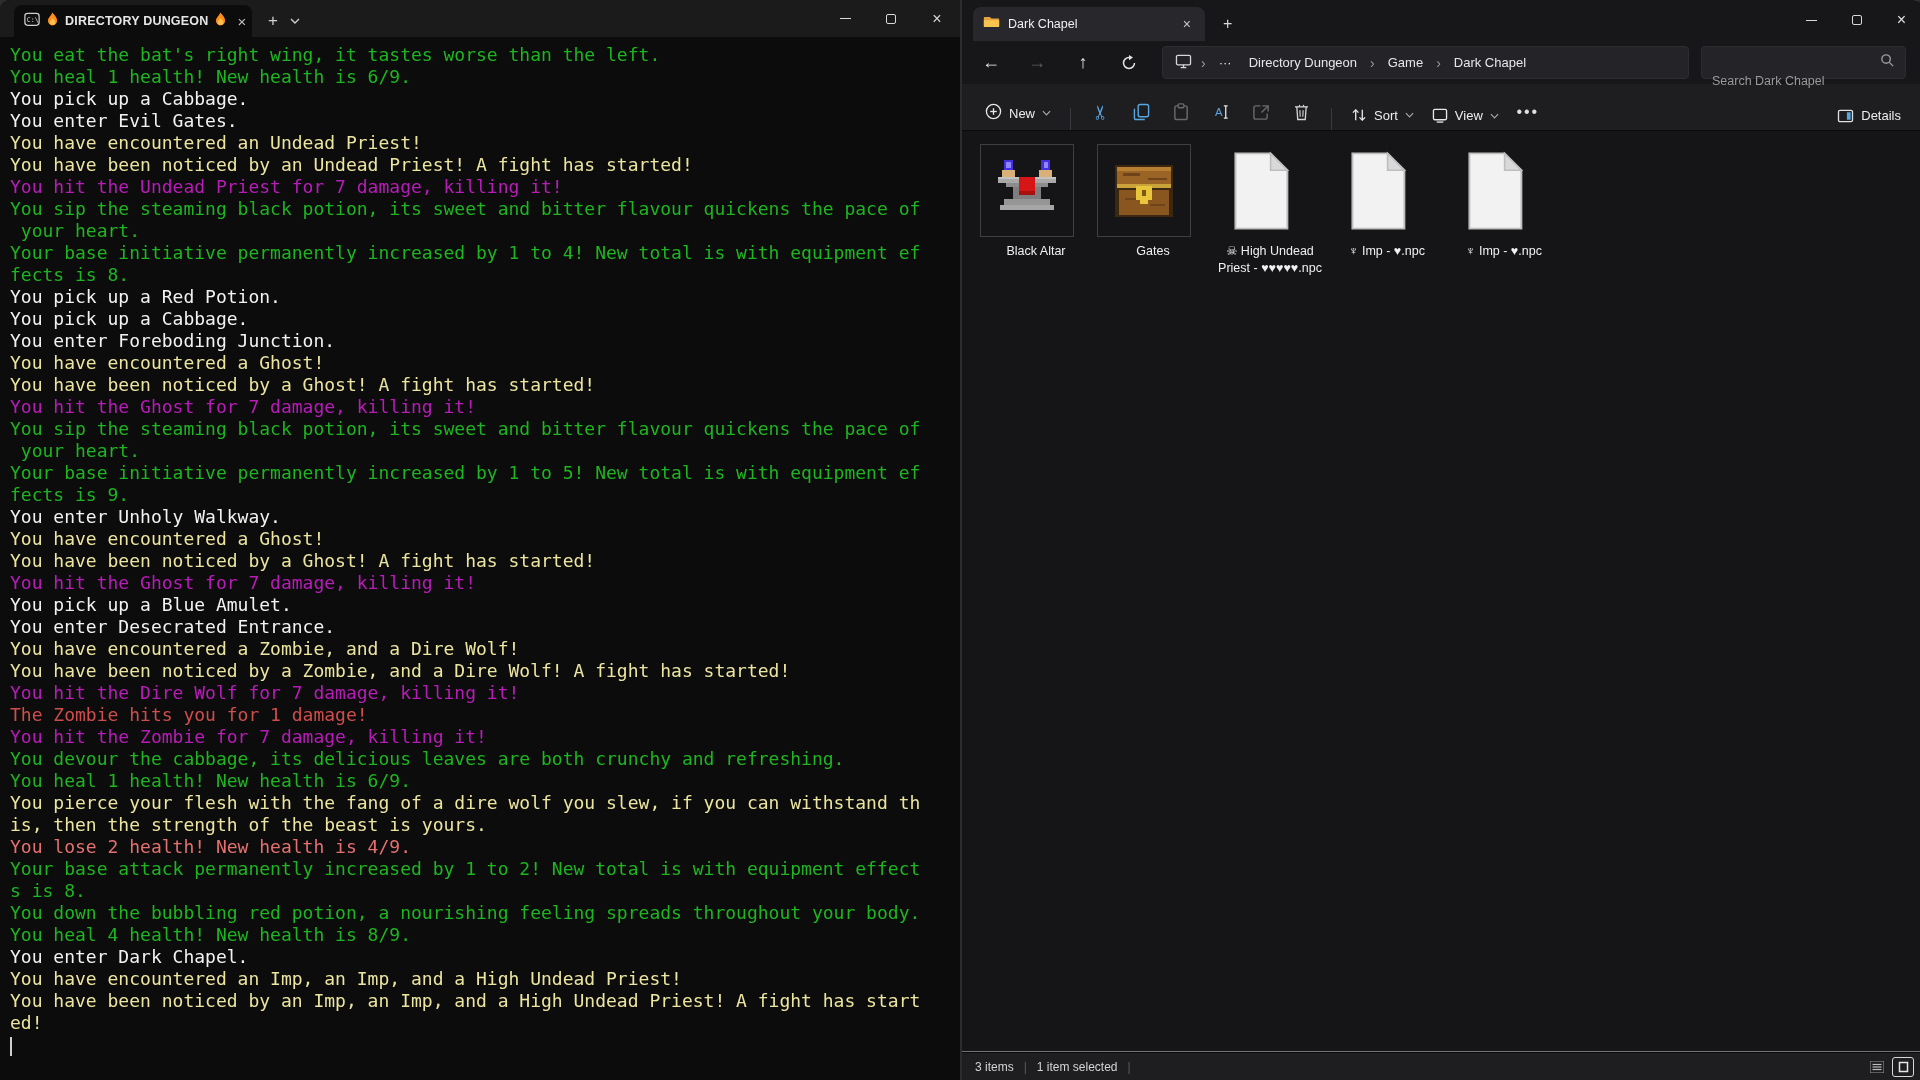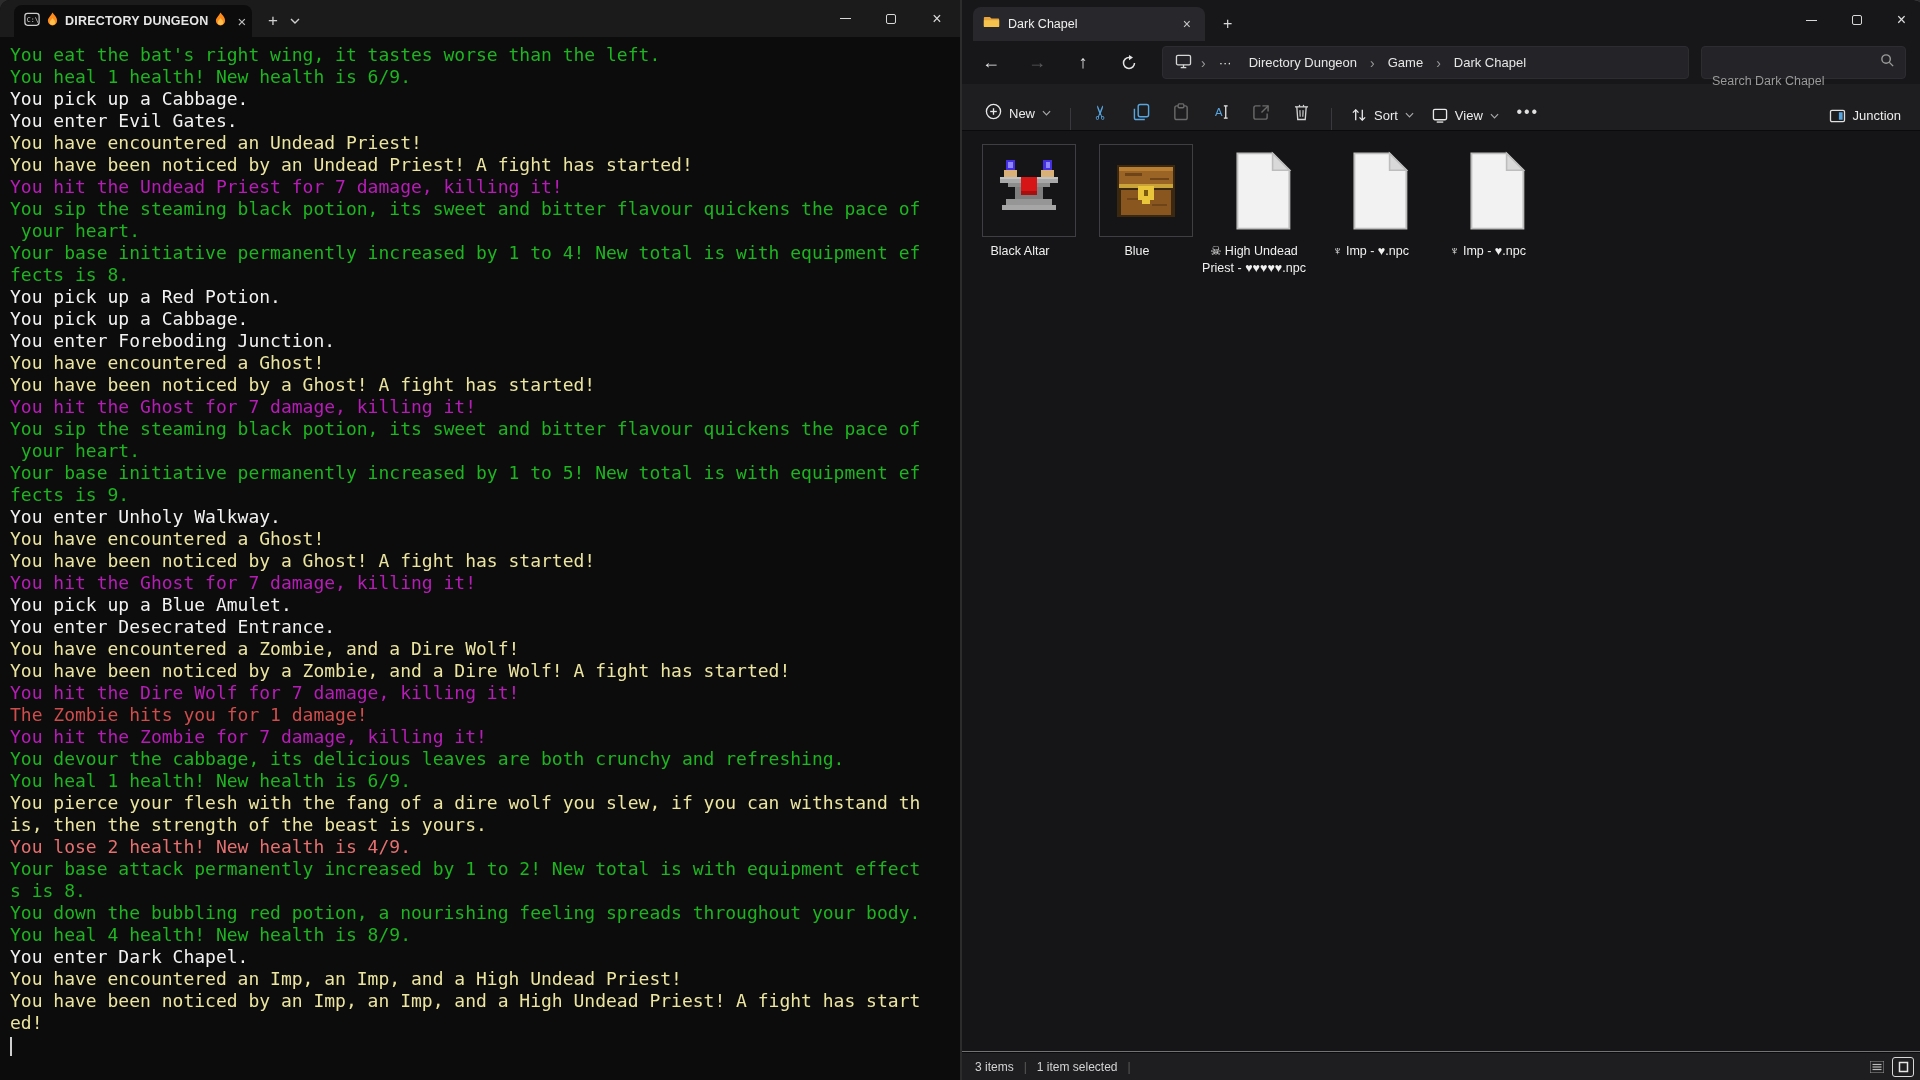--- a/index.html
+++ b/index.html
@@ -58,21 +58,21 @@
   .tb-btn { display:flex; align-items:center; gap:7px; padding:7px 9px; border-radius:4px;
             font-size:13px; color:#ececec; }
   .tb-icon-btn { width:40px; height:36px; display:flex; align-items:center; justify-content:center; border-radius:4px; }
   .tb-sep { width:1px; height:22px; background:#3a3a3e; margin:0 10px; }
   .tb-spacer { flex:1; }
   .cut-glyph { font-size:19px; color:#58a6e0; display:inline-block; transform:rotate(-90deg); }
   .dots { color:#e0e0e0; font-size:16px; letter-spacing:2px; }
 
   .exp-content { height:920px; background:#151517; padding:13px 0 0 18px;
                  display:flex; flex-wrap:wrap; align-content:flex-start; gap:6px 21px; }
-  .tile { width:96px; display:flex; flex-direction:column; align-items:flex-end; border-radius:4px; }
+  .tile { width:96px; display:flex; flex-direction:column; align-items:flex-start; border-radius:4px; }
   .thumb { width:94px; height:93px; display:flex; align-items:center; justify-content:center; position:relative; }
   .thumb.bordered { border:1px solid #3f3f43; }
   .tile.selected { background:#3d3d40; }
   .tile.selected .thumb { background:#47474b; border-color:#6d6d72; }
   .tile-label { margin-top:6px; width:112px; font-size:12.5px; line-height:17px; color:#f0f0f0;
                 text-align:center; overflow-wrap:anywhere; padding-bottom:4px; }
   .shortcut-badge { position:absolute; left:2px; bottom:2px; width:20px; height:20px;
                     background:#f2f2f2; border-radius:3px; display:flex; align-items:center; justify-content:center; }
 
   .exp-statusbar { position:absolute; left:0; right:0; bottom:0; height:28px; background:#1e1e21;
@@ -277,21 +277,21 @@
     </div>
     <div class="tb-icon-btn">
         <span class="dots">•••</span>
       </div>
     <div class="tb-spacer"></div>
     <div class="tb-btn">
       <svg width="17" height="14" viewBox="0 0 18 15">
           <rect x="1.5" y="1.5" width="15" height="12" rx="1.5" fill="none" stroke="#e0e0e0" stroke-width="1.4"></rect>
           <rect x="10.5" y="3.5" width="4" height="8" fill="#58a6e0"></rect>
         </svg>
-      <span>Junction</span>
+      <span>Details</span>
     </div>
   </div>
 
   <div class="exp-content" id="file-grid">
       <div class="tile">
         <div class="thumb bordered">
           <svg width="66" height="66" viewBox="0 0 32 32" shape-rendering="crispEdges">
             <rect x="5" y="1" width="4" height="5" fill="#4430e0"></rect>
             <rect x="6" y="2" width="2" height="3" fill="#8f86ff"></rect>
             <rect x="23" y="1" width="4" height="5" fill="#4430e0"></rect>
@@ -320,21 +320,21 @@
             <rect x="4" y="14" width="24" height="12" fill="#8a5620"></rect>
             <rect x="6" y="6" width="8" height="1" fill="#6e4418"></rect>
             <rect x="18" y="8" width="9" height="1" fill="#6e4418"></rect>
             <rect x="7" y="18" width="7" height="1" fill="#6e4418"></rect>
             <rect x="19" y="21" width="7" height="1" fill="#6e4418"></rect>
             <rect x="12" y="12" width="8" height="7" fill="#e8c53a"></rect>
             <rect x="14" y="19" width="4" height="2" fill="#e8c53a"></rect>
             <rect x="15" y="14" width="2" height="3" fill="#7a5a10"></rect>
           </svg>
         </div>
-        <div class="tile-label">Blue</div>
+        <div class="tile-label">Gates</div>
       </div>
       <div class="tile">
         <div class="thumb">
           <svg width="64" height="80" viewBox="0 0 40 50">
             <path d="M4 1.5 H26 L36.5 12 V48.5 H4 Z" fill="#f2f2f2" stroke="#bdbdbd" stroke-width="1.2"></path>
             <path d="M26 1.5 L26 12 H36.5 Z" fill="#d9d9d9" stroke="#bdbdbd" stroke-width="1"></path>
           </svg>
         </div>
         <div class="tile-label">☠ High Undead Priest - ♥♥♥♥♥.npc</div>
       </div>

